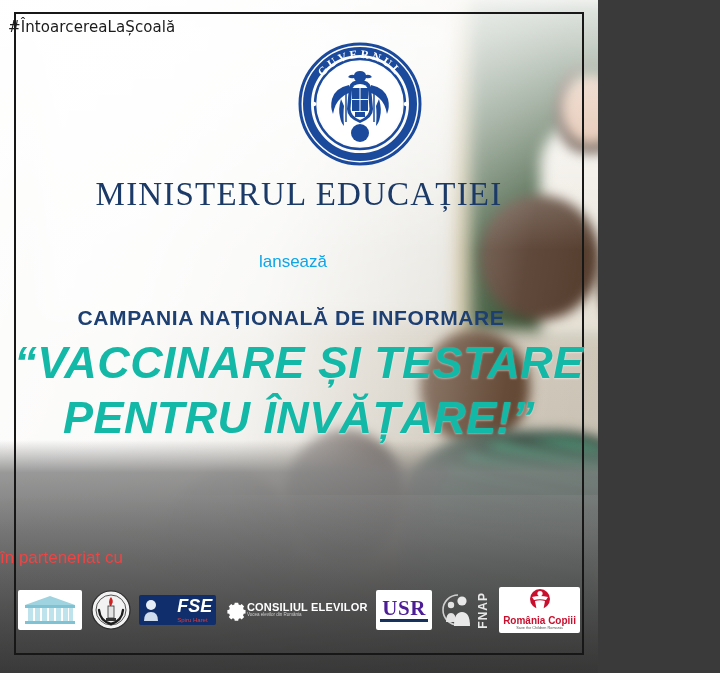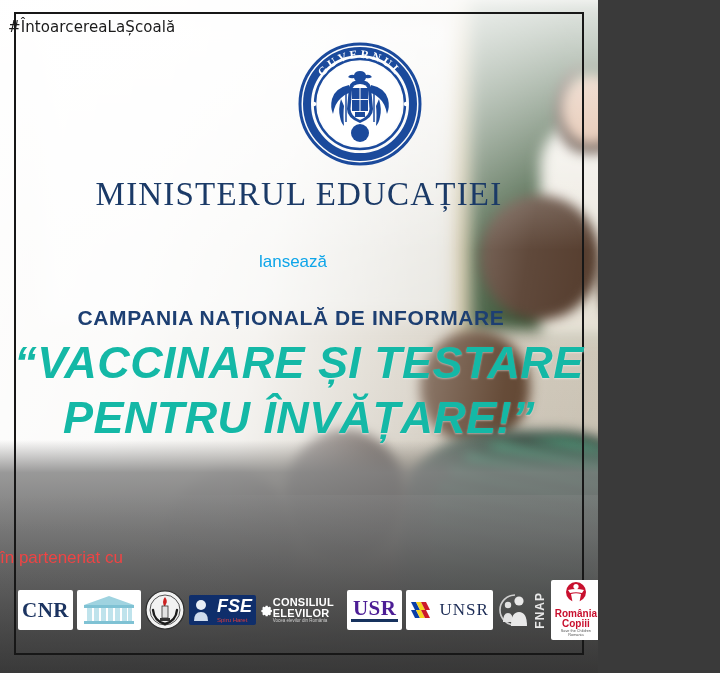--- a/index.html
+++ b/index.html
@@ -96,21 +96,21 @@
     display:flex;align-items:center;justify-content:space-between;gap:4px;}
   .logo{height:40px;display:flex;align-items:center;justify-content:center;
     box-sizing:border-box;}
   .lbox{background:#fff;border-radius:2px;padding:2px 4px;height:36px;
     display:flex;align-items:center;justify-content:center;}
 
   .cnr{font-family:"Liberation Serif",serif;font-size:21px;font-weight:bold;
     color:#1c3461;letter-spacing:.5px;}
   .aracis svg{display:block;}
   .fsli svg{display:block;}
-  .fse{display:flex;align-items:center;gap:8px;background:#0f2e6b;padding:2px 4px;border-radius:2px;}
+  .fse{display:flex;align-items:center;gap:18px;background:#0f2e6b;padding:2px 4px;border-radius:2px;}
   .fse .fse-t{color:#fff;font-size:18px;font-weight:bold;font-style:italic;line-height:1;}
   .fse .fse-s{color:#e03c3c;font-size:6px;line-height:1;margin-top:2px;}
   .consiliul{display:flex;align-items:center;}
   .consiliul .ct{color:#fff;font-size:11px;font-weight:bold;line-height:1.02;letter-spacing:.2px;}
   .consiliul .cs{color:#cfcfcf;font-size:4.5px;line-height:1;}
   .anosr{font-size:15px;font-weight:bold;color:#111;letter-spacing:0;line-height:1;}
   .anosr .dot{color:#e4322b;}
   .anosr .sub{display:block;font-size:3.6px;color:#333;font-weight:normal;line-height:1.25;margin-top:1px;}
   .usr{font-family:"Liberation Serif",serif;font-size:21px;font-weight:bold;color:#4c1d95;
     letter-spacing:.5px;border-bottom:3px solid #17325e;line-height:1;padding:0 2px;}
@@ -211,25 +211,20 @@
 
   <div class="headline">
     <span>“VACCINARE ȘI TESTARE</span>
     <span>PENTRU ÎNVĂȚARE!”</span>
   </div>
 
   <div class="partner">în parteneriat cu</div>
 
   <div class="logos">
 
-    <div class="logo">
-      <div class="lbox">
-          <span class="cnr">CNR</span>
-        </div>
-    </div>
 
     <div class="logo aracis">
       <div class="lbox">
         <svg width="56" height="32" viewBox="0 0 56 32" aria-hidden="true">
           <polygon points="28,2 53,11 3,11" fill="#9fd3e0"></polygon>
           <rect x="3" y="11" width="50" height="3" fill="#7fc2d4"></rect>
           <g fill="#bfe3ec">
             <rect x="6" y="14" width="5" height="13"></rect>
             <rect x="13" y="14" width="5" height="13"></rect>
             <rect x="20" y="14" width="5" height="13"></rect>
@@ -279,33 +274,20 @@
       </div>
     </div>
 
 
     <div class="logo">
       <div class="lbox">
           <span class="usr">USR</span>
         </div>
     </div>
 
-    <div class="logo">
-      <div class="lbox unsr">
-        <svg width="26" height="18" viewBox="0 0 26 18" aria-hidden="true">
-          <path d="M1 1 l5 0 l4 8 l-5 0 z" fill="#0b3fa8"></path>
-          <path d="M6 1 l5 0 l4 8 l-5 0 z" fill="#f5d521"></path>
-          <path d="M11 1 l5 0 l4 8 l-5 0 z" fill="#cc1b2a"></path>
-          <path d="M1 9 l5 0 l4 8 l-5 0 z" fill="#0b3fa8"></path>
-          <path d="M6 9 l5 0 l4 8 l-5 0 z" fill="#f5d521"></path>
-          <path d="M11 9 l5 0 l4 8 l-5 0 z" fill="#cc1b2a"></path>
-        </svg>
-        <span class="ut">UNSR</span>
-      </div>
-    </div>
 
     <div class="logo fnap">
       <svg width="34" height="36" viewBox="0 0 34 36" aria-hidden="true">
         <path d="M3 18 a15 15 0 0 1 15 -15" fill="none" stroke="#cfcfcf" stroke-width="1.6"></path>
         <path d="M3 18 a15 15 0 0 0 15 15" fill="none" stroke="#cfcfcf" stroke-width="1.6"></path>
         <circle cx="11" cy="13" r="3.2" fill="#e2e2e2"></circle>
         <path d="M6 30 q0 -9 5 -9 q5 0 5 9 z" fill="#e2e2e2"></path>
         <circle cx="22" cy="9" r="4.6" fill="#e8e8e8"></circle>
         <path d="M14 34 q0 -14 8 -14 q8 0 8 14 z" fill="#e8e8e8"></path>
       </svg>

